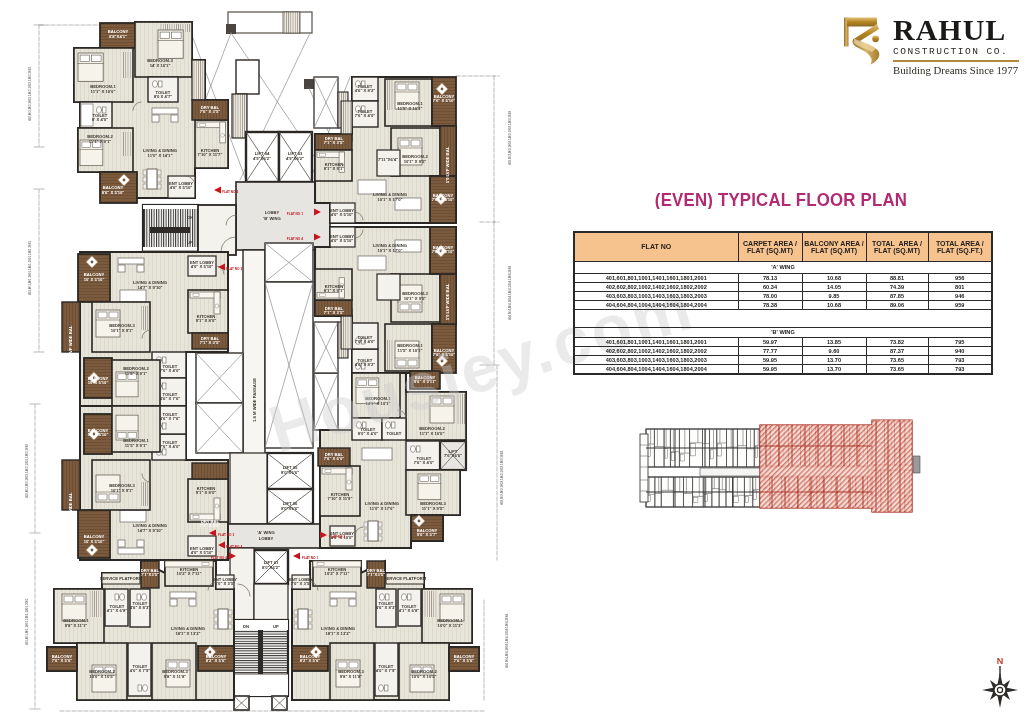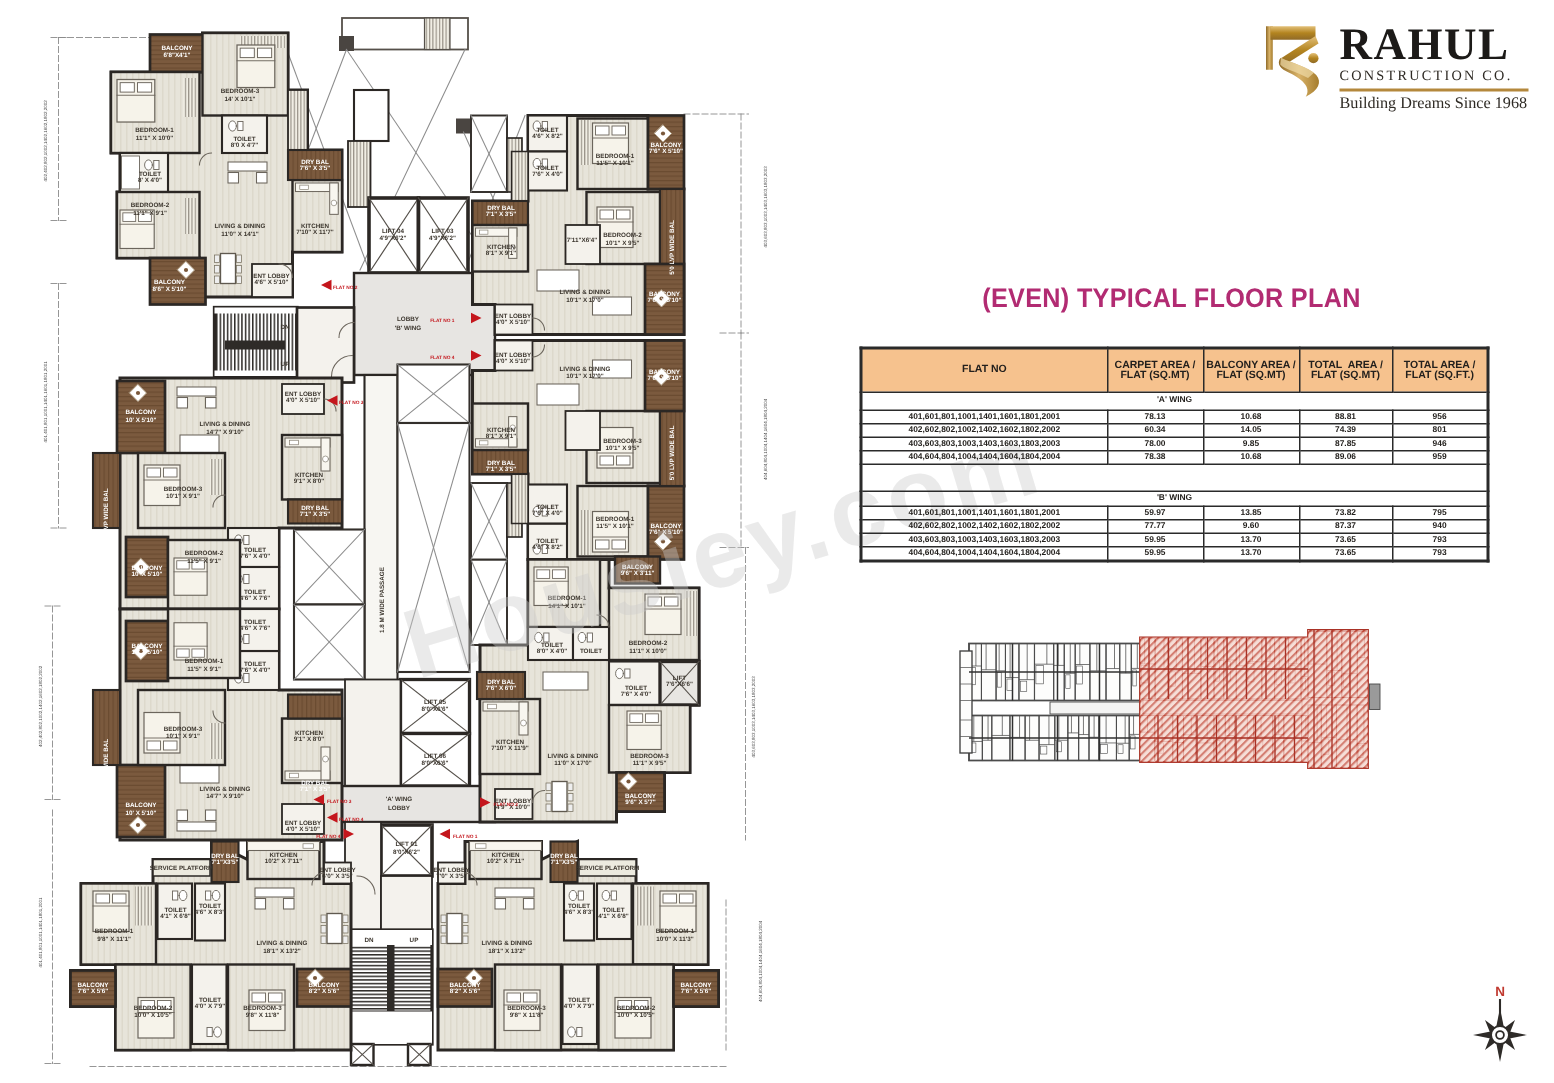--- a/index.html
+++ b/index.html
@@ -1343,23 +1343,23 @@
     <path d="M990 700 L998 694 L994 690 Z"></path>
     <path d="M1010 700 L1002 694 L1006 690 Z"></path>
   </g>
   <circle cx="1000" cy="690" r="6" fill="#fff" stroke-width="1.3"></circle>
   <circle cx="1000" cy="690" r="2.6" fill="#fff" stroke-width="1.2"></circle>
 </g>
 </svg>
 
 <div style="position:absolute;left:893px;top:17px;width:126px;text-align:left;">
   <div style="font-family:'Liberation Serif',serif;font-weight:bold;color:#1c1a18;font-size:30px;line-height:26px;letter-spacing:1px;">RAHUL</div>
-  <div style="font-family:Liberation Serif, serif;color:#2e2a24;font-size:9.5px;letter-spacing:1.5px;margin-top:3px;white-space:nowrap;">CONSTRUCTION CO.</div>
+  <div style="font-family:Liberation Mono, monospace;color:#2e2a24;font-size:9.5px;letter-spacing:1.5px;margin-top:3px;white-space:nowrap;">CONSTRUCTION CO.</div>
   <div style="height:2px;background:#b4883c;margin-top:2.5px;"></div>
-  <div style="font-family:'Liberation Serif',serif;color:#2e2a24;font-size:10.8px;margin-top:2px;white-space:nowrap;">Building Dreams Since 1968</div>
+  <div style="font-family:'Liberation Serif',serif;color:#2e2a24;font-size:10.8px;margin-top:2px;white-space:nowrap;">Building Dreams Since 1977</div>
 </div>
 
 <div style="position:absolute;left:575px;top:191px;width:412px;text-align:center;color:#b22b72;
      font-size:16px;font-weight:bold;letter-spacing:0.2px;transform:scale(1.05,1.12);">(EVEN) TYPICAL FLOOR PLAN</div>
 
 <table style="position:absolute;left:573px;top:231px;width:420px;border-collapse:collapse;
        border:2px solid #2a2a2a;font-size:5.6px;font-weight:bold;color:#23201d;text-align:center;table-layout:fixed;">
   <colgroup>
         <col style="width:164px">
         <col style="width:64px">

